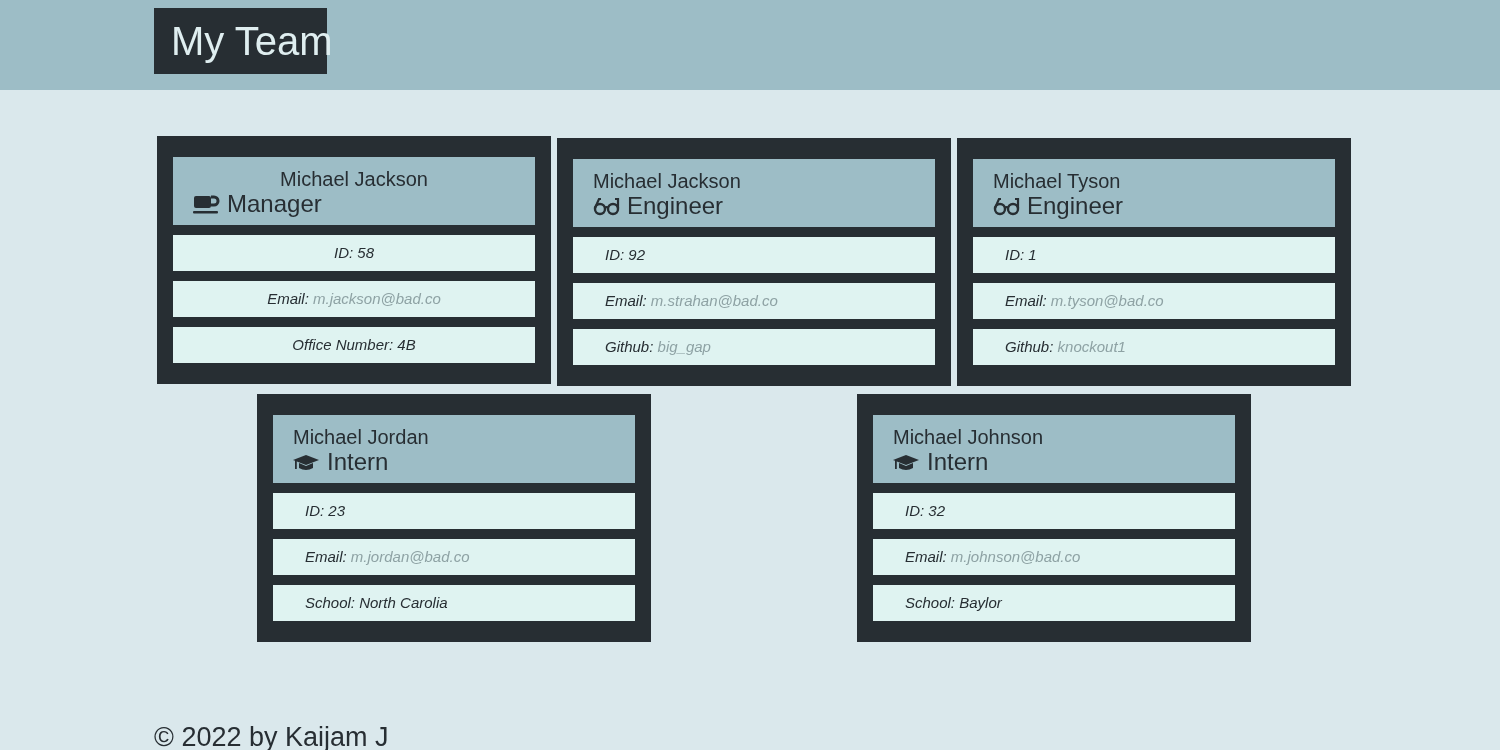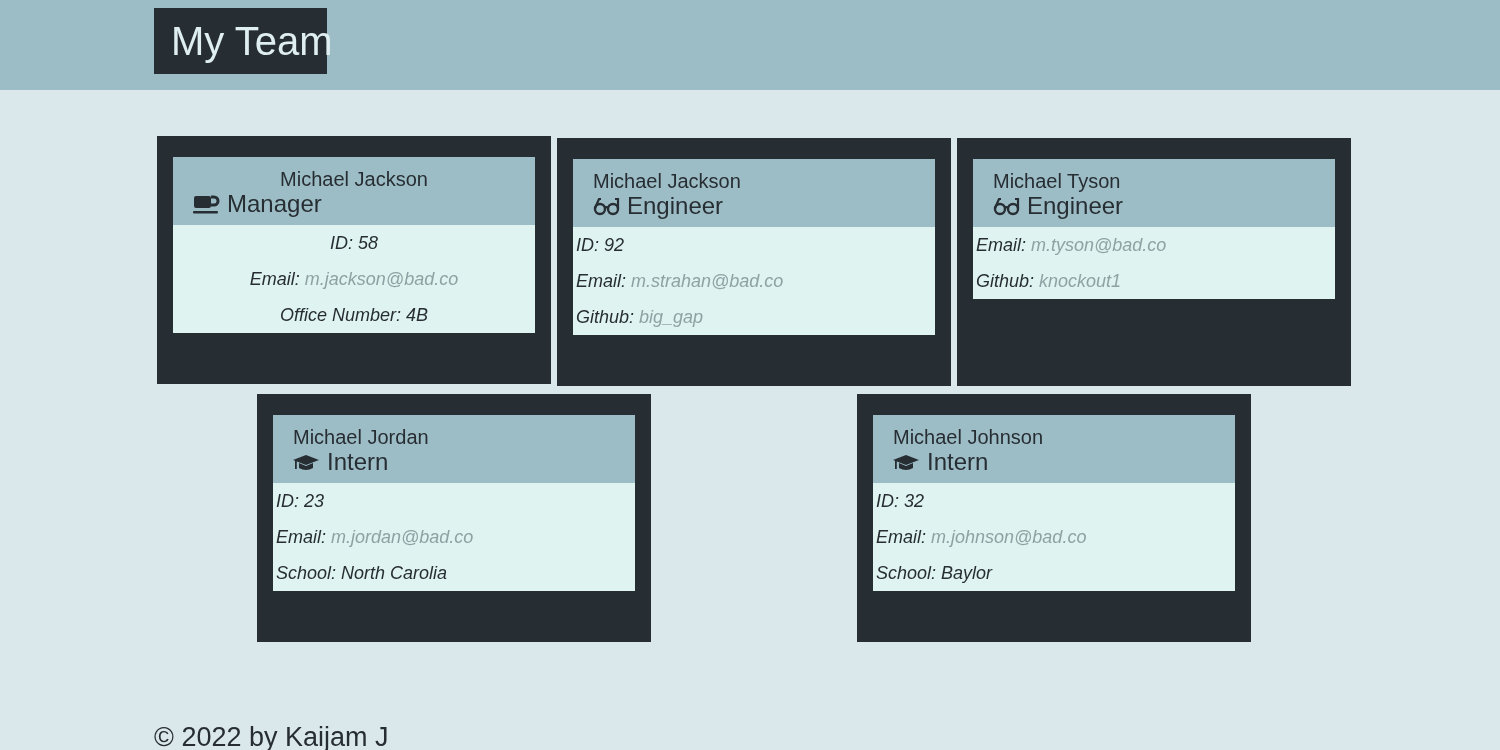--- a/index.html
+++ b/index.html
@@ -35,23 +35,24 @@
       padding: 10px 20px 0 20px;
       color: #272e33;
     }
     .card-name { font-size: 20px; line-height: 24px; white-space: nowrap; }
     .card-role { font-size: 24px; line-height: 26px; white-space: nowrap; display: flex; align-items: center; }
     .role-icon { display: inline-block; width: 28px; height: 20px; margin-right: 6px; }
     .role-icon svg { display: block; }
     .row {
       background: #dff3f1;
       height: 36px;
-      padding: 0 3px;
+      margin-top: 10px;
+      padding: 0 32px;
       font-style: italic;
-      font-size: 18px;
+      font-size: 15px;
       line-height: 36px;
       white-space: nowrap;
       color: #272e33;
     }
     .muted { color: #8ea2a4; }
     .footer {
       position: absolute; left: 154px; top: 720px;
       font-size: 27px; line-height: 34px;
       color: #272e33;
       white-space: nowrap;
@@ -122,20 +123,21 @@
             <circle cx="7" cy="13" r="5" fill="none" stroke="#272e33" stroke-width="2.4"></circle>
             <circle cx="20" cy="13" r="5" fill="none" stroke="#272e33" stroke-width="2.4"></circle>
             <path d="M12 12 q1.5 -2 3 0" fill="none" stroke="#272e33" stroke-width="2"></path>
             <path d="M2 12 L6 3 L8 3" fill="none" stroke="#272e33" stroke-width="2.2"></path>
             <path d="M25 12 L25 3 L22 3" fill="none" stroke="#272e33" stroke-width="2.2"></path>
           </svg>
       </span>
       <span>Engineer</span>
     </div>
   </div>
+  <div class="row">ID: 1</div>
   <div class="row">
     <span>Email:</span>
     <span class="muted">m.tyson@bad.co</span>
   </div>
   <div class="row">
     <span>Github:</span>
     <span class="muted">knockout1</span>
   </div>
 </div>
 

